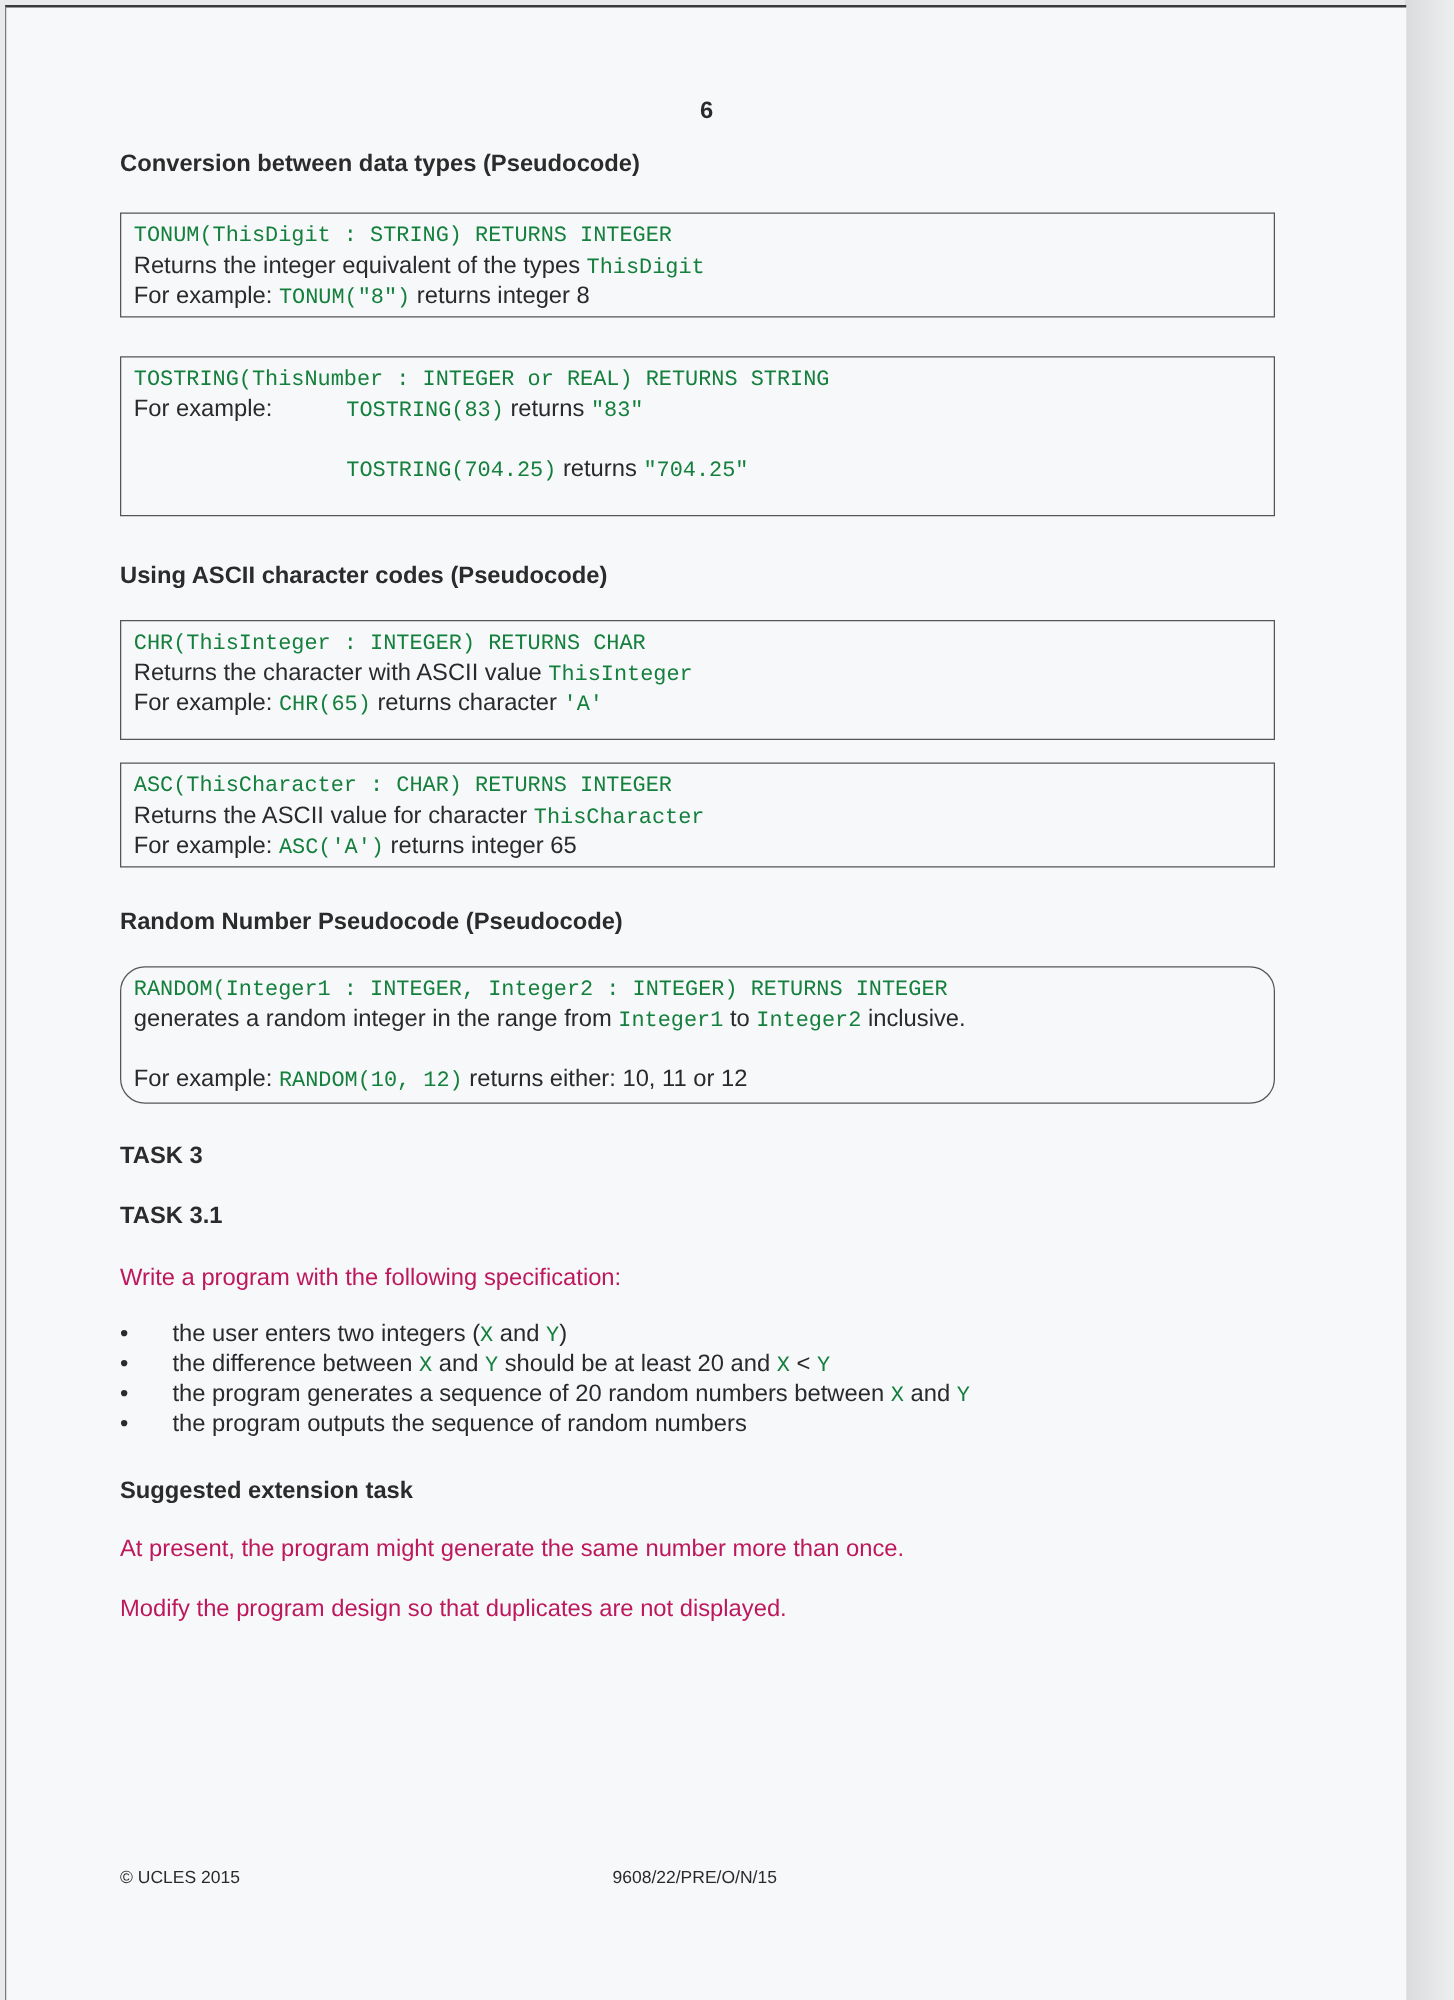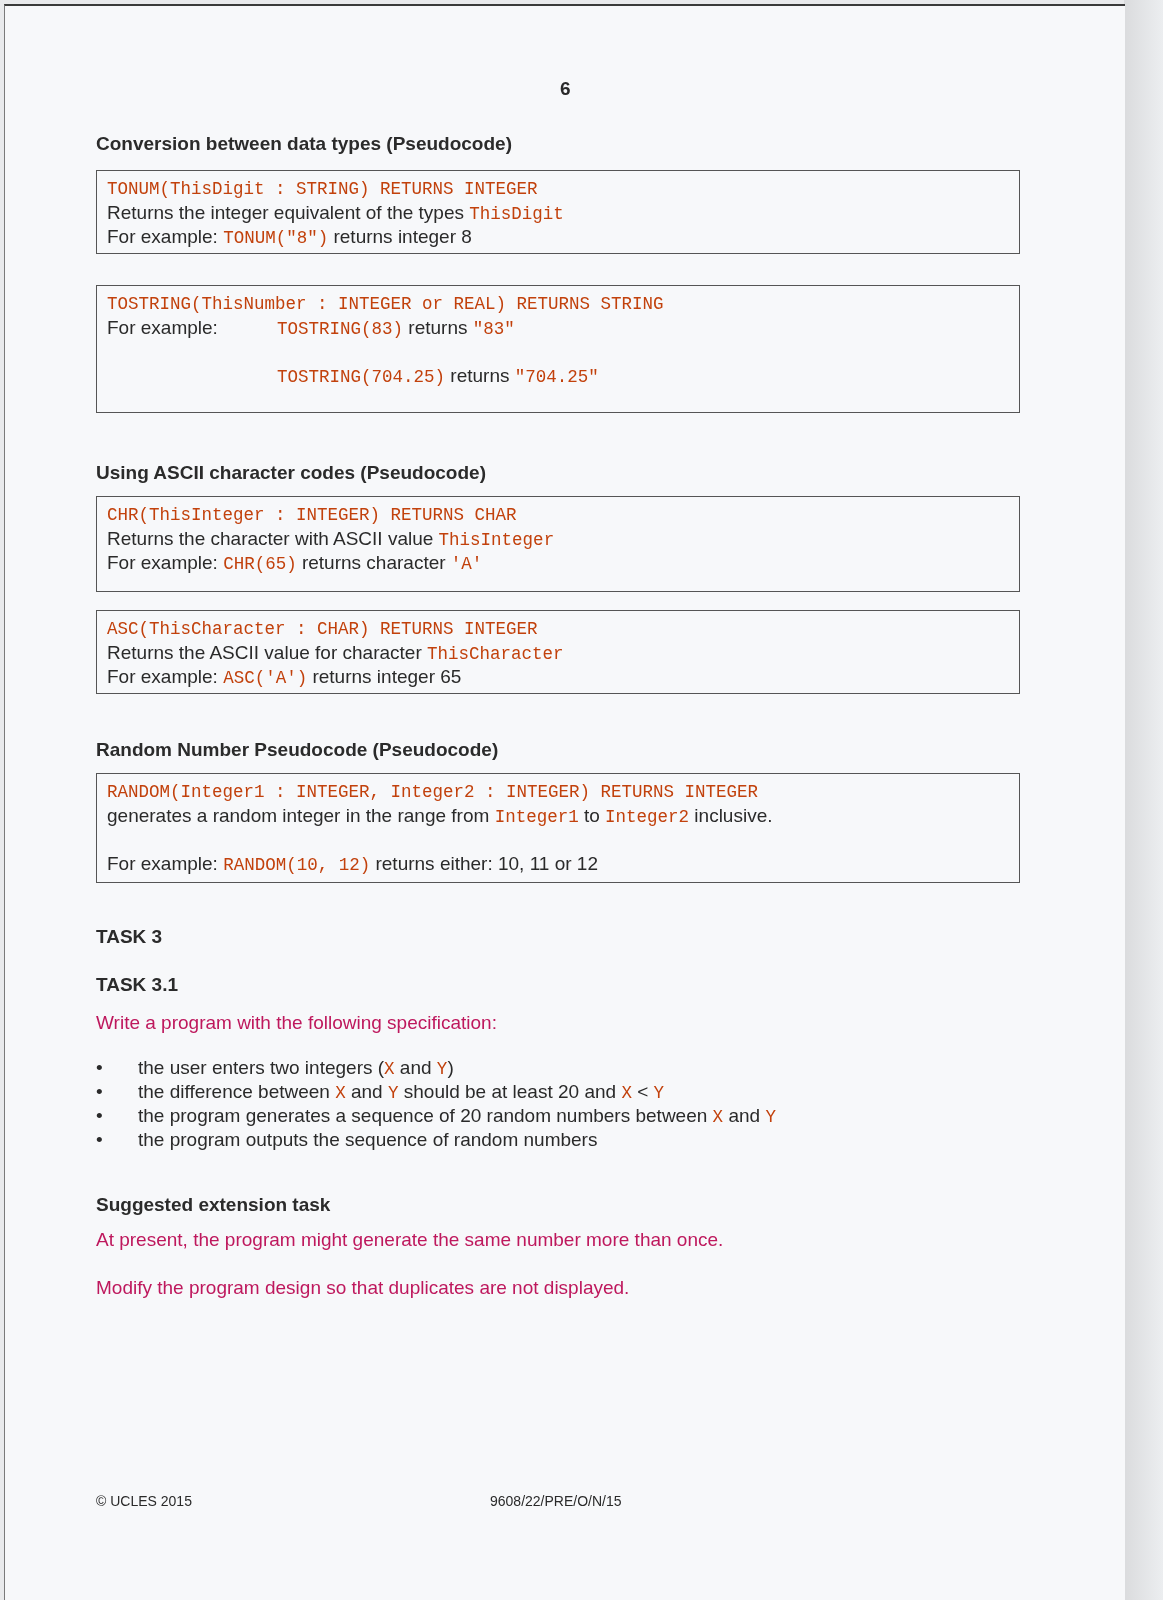--- a/index.html
+++ b/index.html
@@ -13,29 +13,29 @@
     position: absolute; left: 4px; top: 4px; width: 1120px; height: 1596px;
     background: #f7f8fa;
     border-top: 2px solid #3a3a3a;
     border-left: 1px solid #7a7a7a;
   }
   .page-shadow {
     position: absolute; left: 1124px; top: 0; width: 39px; height: 1600px;
     background: linear-gradient(to right, #dadbdd, #eceef0);
   }
   .pnum { position: absolute; left: 560px; top: 78px; font-size: 19px; font-weight: bold; }
-  .h { position: absolute; left: 96px; font-size: 19px; font-weight: bold; color: #2b2b2b; margin-top: 12px; }
+  .h { position: absolute; left: 96px; font-size: 19px; font-weight: bold; color: #2b2b2b; }
   .p { position: absolute; left: 96px; font-size: 19px; color: #be185d; }
   .box {
     position: absolute; left: 96px; width: 924px;
     border: 1.5px solid #555; box-sizing: border-box;
     padding: 6px 10px;
   }
   .line { height: 24px; line-height: 24px; font-size: 19px; white-space: pre; }
-  .mono { font-family: "Liberation Mono", monospace; font-size: 17.5px; color: #c2410c; }
+  .mono { font-family: "Liberation Mono", monospace; font-size: 17.5px; color: #15803d; }
   .gap { height: 24px; }
   .ex-indent { display: inline-block; width: 170px; }
   ul.bullets { position: absolute; left: 96px; top: 1056px; margin: 0; padding: 0; list-style: none; }
   ul.bullets li { height: 24px; line-height: 24px; font-size: 19px; position: relative; padding-left: 42px; white-space: pre; }
   ul.bullets li .dot { position: absolute; left: 0; top: 0; }
   .footer { position: absolute; top: 1493px; font-size: 14px; }
 </style>
 </head>
 <body>
 
@@ -69,21 +69,21 @@
 </div>
 
 <div class="box" style="top:610px; height:84px;">
   <div class="line mono">ASC(ThisCharacter : CHAR) RETURNS INTEGER</div>
   <div class="line"><span>Returns the ASCII value for character </span><span class="mono">ThisCharacter</span></div>
   <div class="line"><span>For example: </span><span class="mono">ASC('A')</span><span> returns integer 65</span></div>
 </div>
 
 <div class="h" style="top:727px">Random Number Pseudocode (Pseudocode)</div>
 
-<div class="box" style="top:773px; height:110px;">
+<div class="box" style="top:773px; height:110px;border-radius:20px;">
   <div class="line mono">RANDOM(Integer1 : INTEGER, Integer2 : INTEGER) RETURNS INTEGER</div>
   <div class="line"><span>generates a random integer in the range from </span><span class="mono">Integer1</span><span> to </span><span class="mono">Integer2</span><span> inclusive.</span></div>
   <div class="gap"></div>
   <div class="line"><span>For example: </span><span class="mono">RANDOM(10, 12)</span><span> returns either: 10, 11 or 12</span></div>
 </div>
 
 <div class="h" style="top:914px">TASK 3</div>
 <div class="h" style="top:962px">TASK 3.1</div>
 <div class="p" style="top:1012px">Write a program with the following specification:</div>
 

